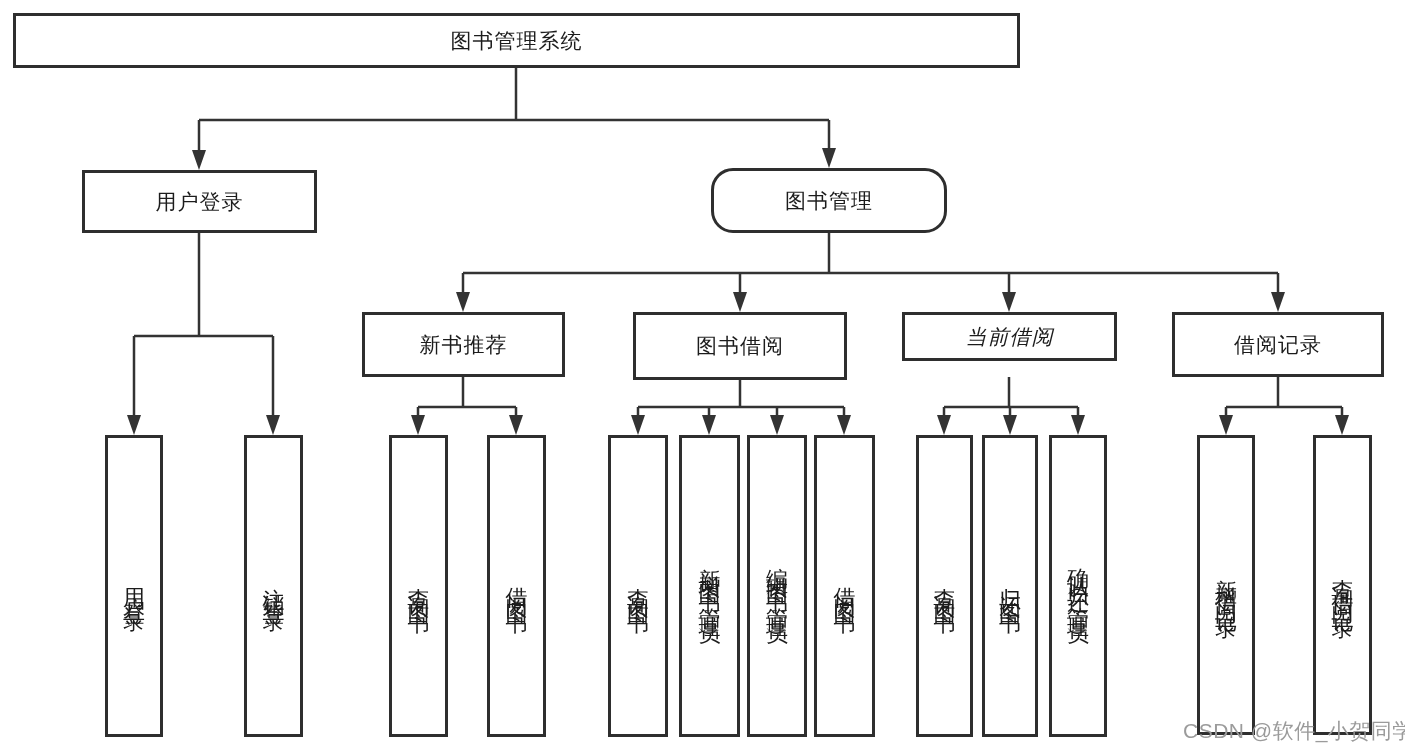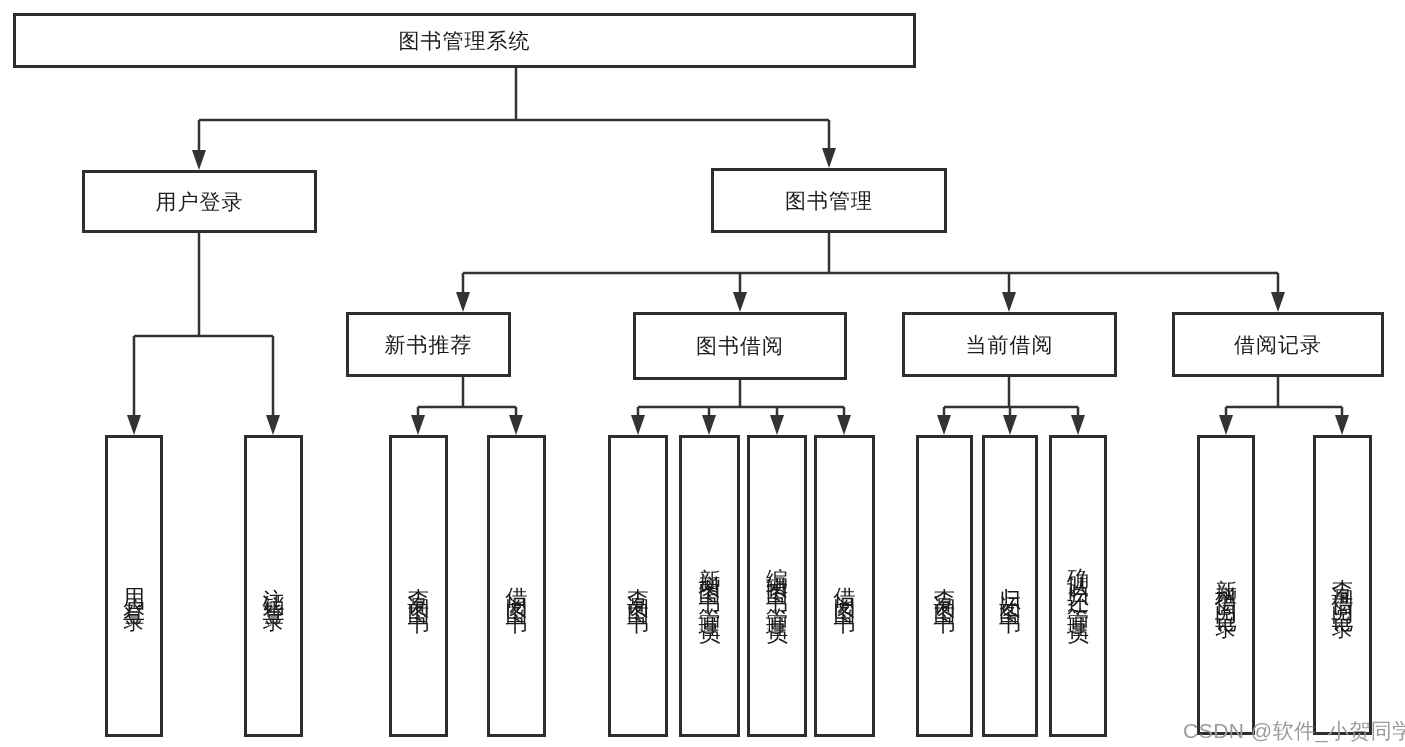--- a/index.html
+++ b/index.html
@@ -31,26 +31,26 @@
     letter-spacing: 1px;
   }
   .leaf span {
     writing-mode: vertical-rl;
     text-orientation: mixed;
     letter-spacing: 8px;
     font-size: 22px;
     line-height: 1;
   }
   
-  .n-root        { left: 13px;  top: 13px;  width: 903px; height: 55px; }
+  .n-root        { left: 13px;  top: 13px;  width: 1007px; height: 55px; }
   .n-user-login  { left: 82px;  top: 170px; width: 235px;  height: 63px; }
-  .n-book-mgmt   { left: 711px; top: 168px; width: 236px;  height: 65px; }
-  .n-new-rec     { left: 346px; top: 312px; width: 165px;  height: 65px; }
+  .n-book-mgmt   { left: 711px; top: 168px; width: 236px;  height: 65px; border-radius: 22px; }
+  .n-new-rec     { left: 362px; top: 312px; width: 203px;  height: 65px; }
   .n-book-borrow { left: 633px; top: 312px; width: 214px;  height: 68px; }
-  .n-cur-borrow  { left: 902px; top: 312px; width: 215px;  height: 65px; }
+  .n-cur-borrow  { left: 902px; top: 312px; width: 215px;  height: 49px; font-style: italic; }
   .n-borrow-rec  { left: 1172px;top: 312px; width: 212px;  height: 65px; }
   .l-a1 { left: 105px;  top: 435px; width: 58px; height: 302px; }
   .l-a2 { left: 244px;  top: 435px; width: 59px; height: 302px; }
   .l-b1 { left: 389px;  top: 435px; width: 59px; height: 302px; }
   .l-b2 { left: 487px;  top: 435px; width: 59px; height: 302px; }
   .l-c1 { left: 608px;  top: 435px; width: 60px; height: 302px; }
   .l-c2 { left: 679px;  top: 435px; width: 61px; height: 302px; }
   .l-c3 { left: 747px;  top: 435px; width: 60px; height: 302px; }
   .l-c4 { left: 814px;  top: 435px; width: 61px; height: 302px; }
   .l-d1 { left: 916px;  top: 435px; width: 57px; height: 302px; }

